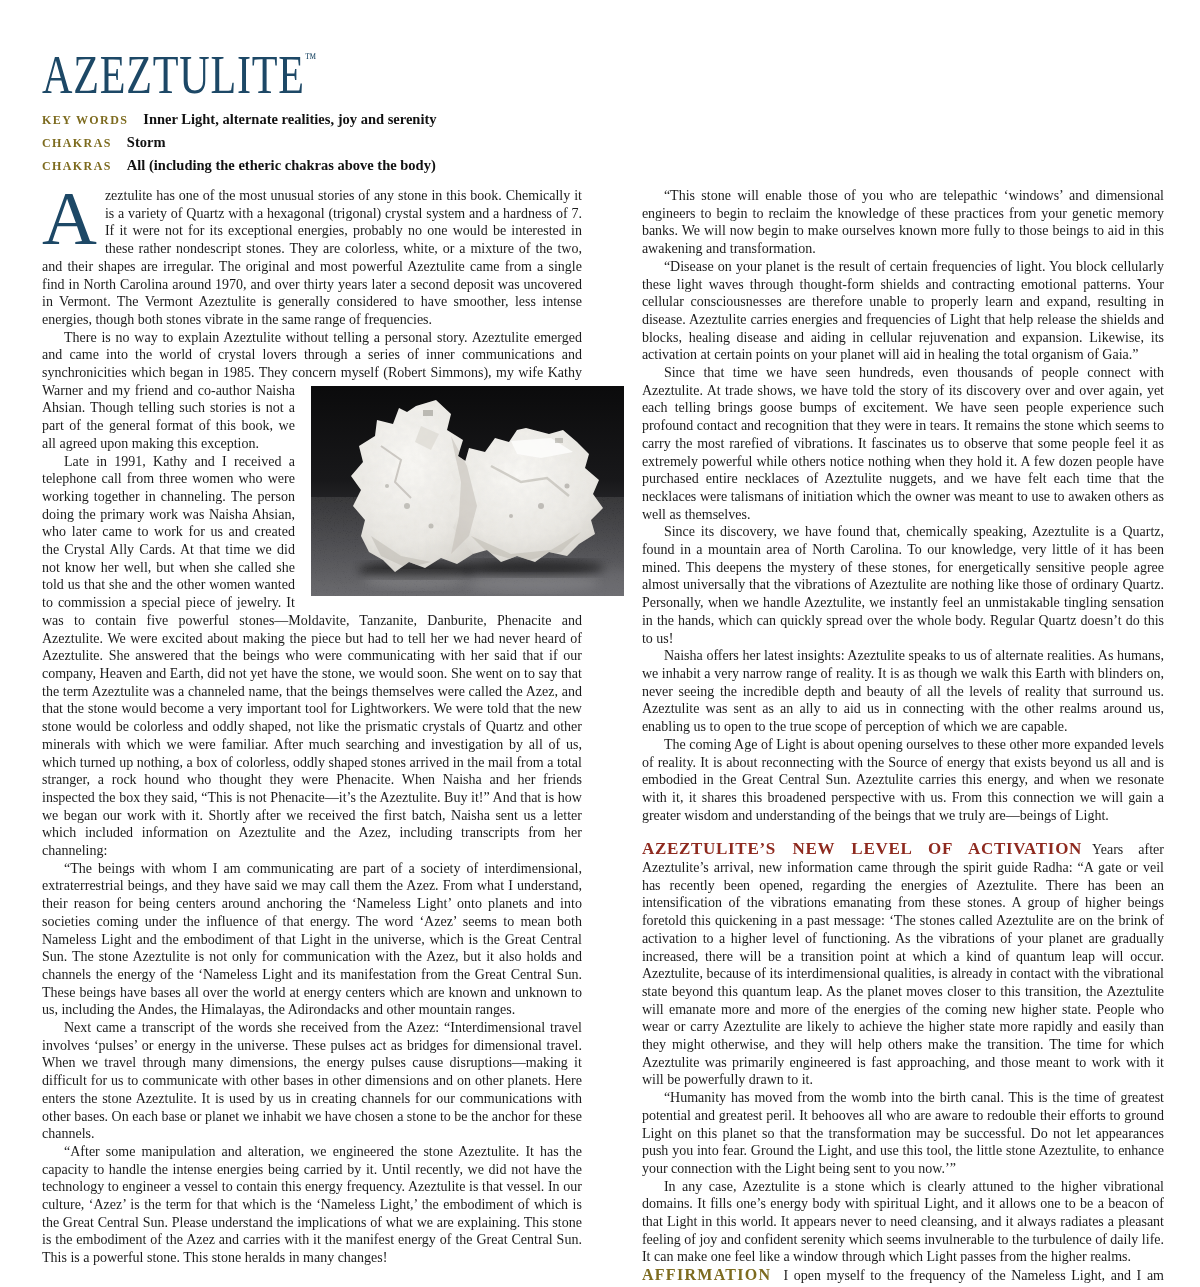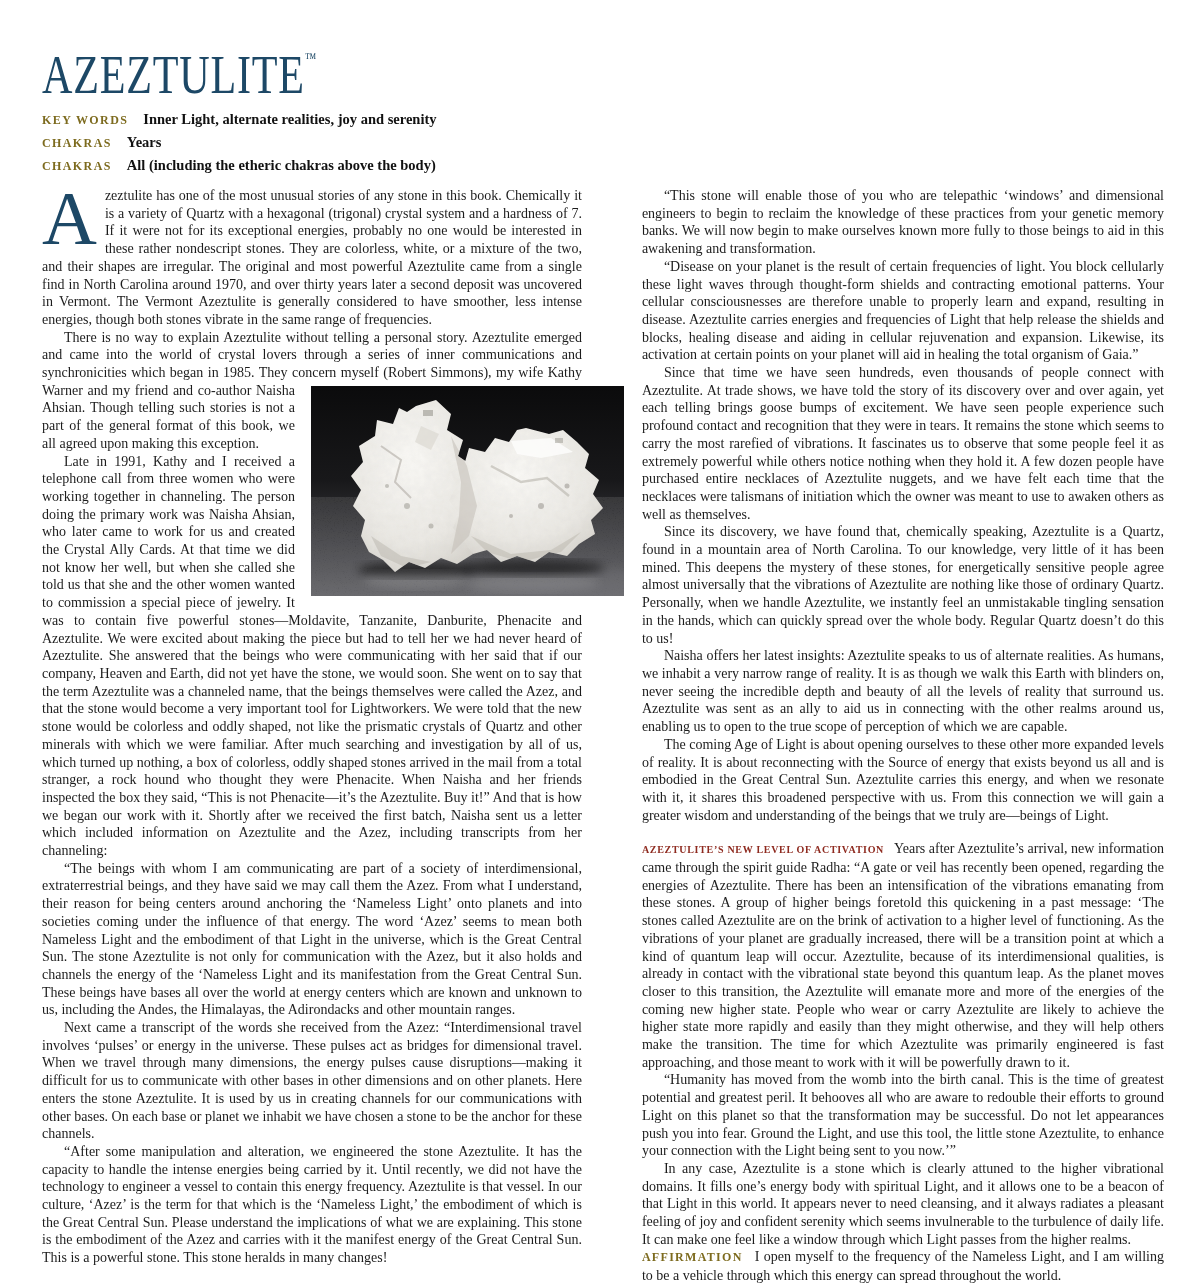--- a/index.html
+++ b/index.html
@@ -47,44 +47,44 @@
   
   .photo {
     float:right; display:block; width:313px; height:210px;
     margin:4px -42px 12px 16px;
   }
   .photo svg { display:block; }
 
   
   .subhead-para { margin-top:16px !important; text-indent:0; }
   .subhead {
-    color:#8e2a1f; font-weight:bold; font-size:10px;
+    color:#8e2a1f; font-weight:bold; font-size:17px;
     letter-spacing:0.7px; margin-right:10px;
   }
   .affirm-label {
-    color:#7d6b1f; font-weight:bold; font-size:12px;
+    color:#7d6b1f; font-weight:bold; font-size:16px;
     letter-spacing:1.3px; margin-right:12px;
   }
   .it { }
 </style>
 </head>
 <body>
 
 <div class="page">
 
   <div class="title-row">
     <span class="page-title"><span>AZEZTULITE</span><span class="tm">™</span></span>
   </div>
 
   <div class="meta">
     <div class="meta-row">
       <span class="meta-label">KEY WORDS</span><span class="meta-value">Inner Light, alternate realities, joy and serenity</span>
     </div>
     <div class="meta-row">
-      <span class="meta-label">CHAKRAS</span><span class="meta-value">Years</span>
+      <span class="meta-label">CHAKRAS</span><span class="meta-value">Storm</span>
     </div>
     <div class="meta-row">
       <span class="meta-label">CHAKRAS</span><span class="meta-value">All (including the etheric chakras above the body)</span>
     </div>
   </div>
 
   <div class="cols">
 
     <div class="col col-l">
       <p><span class="dropcap">A</span><span>zeztulite has one of the most unusual stories of any stone in this book. Chemically it is a variety of Quartz with a hexagonal (trigonal) crystal system and a hardness of 7. If it were not for its exceptional energies, probably no one would be interested in these rather nondescript stones. They are colorless, white, or a mixture of the two, and their shapes are irregular. The original and most powerful Azeztulite came from a single find in North Carolina around 1970, and over thirty years later a second deposit was uncovered in Vermont. The Vermont Azeztulite is generally considered to have smoother, less intense energies, though both stones vibrate in the same range of frequencies.</span></p>

